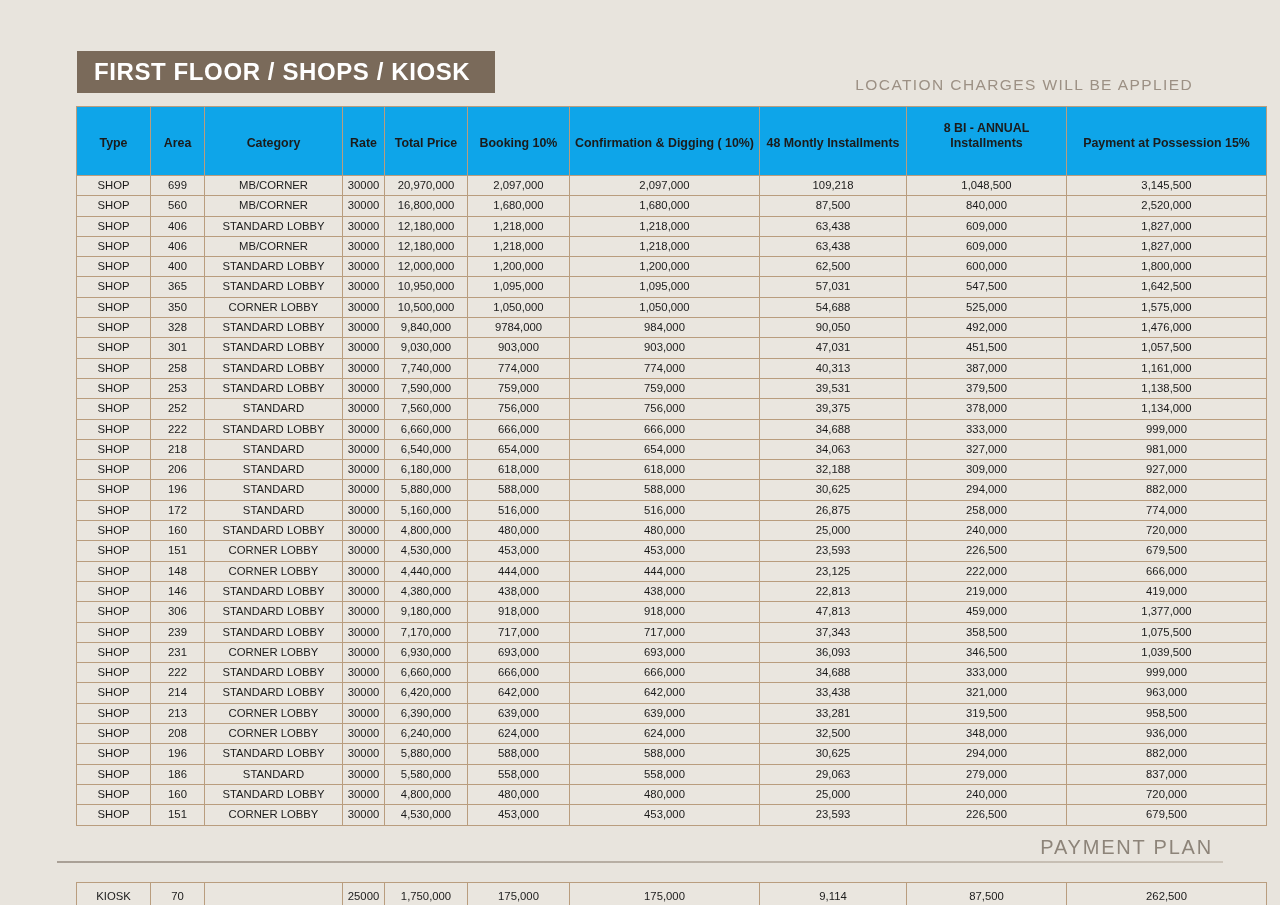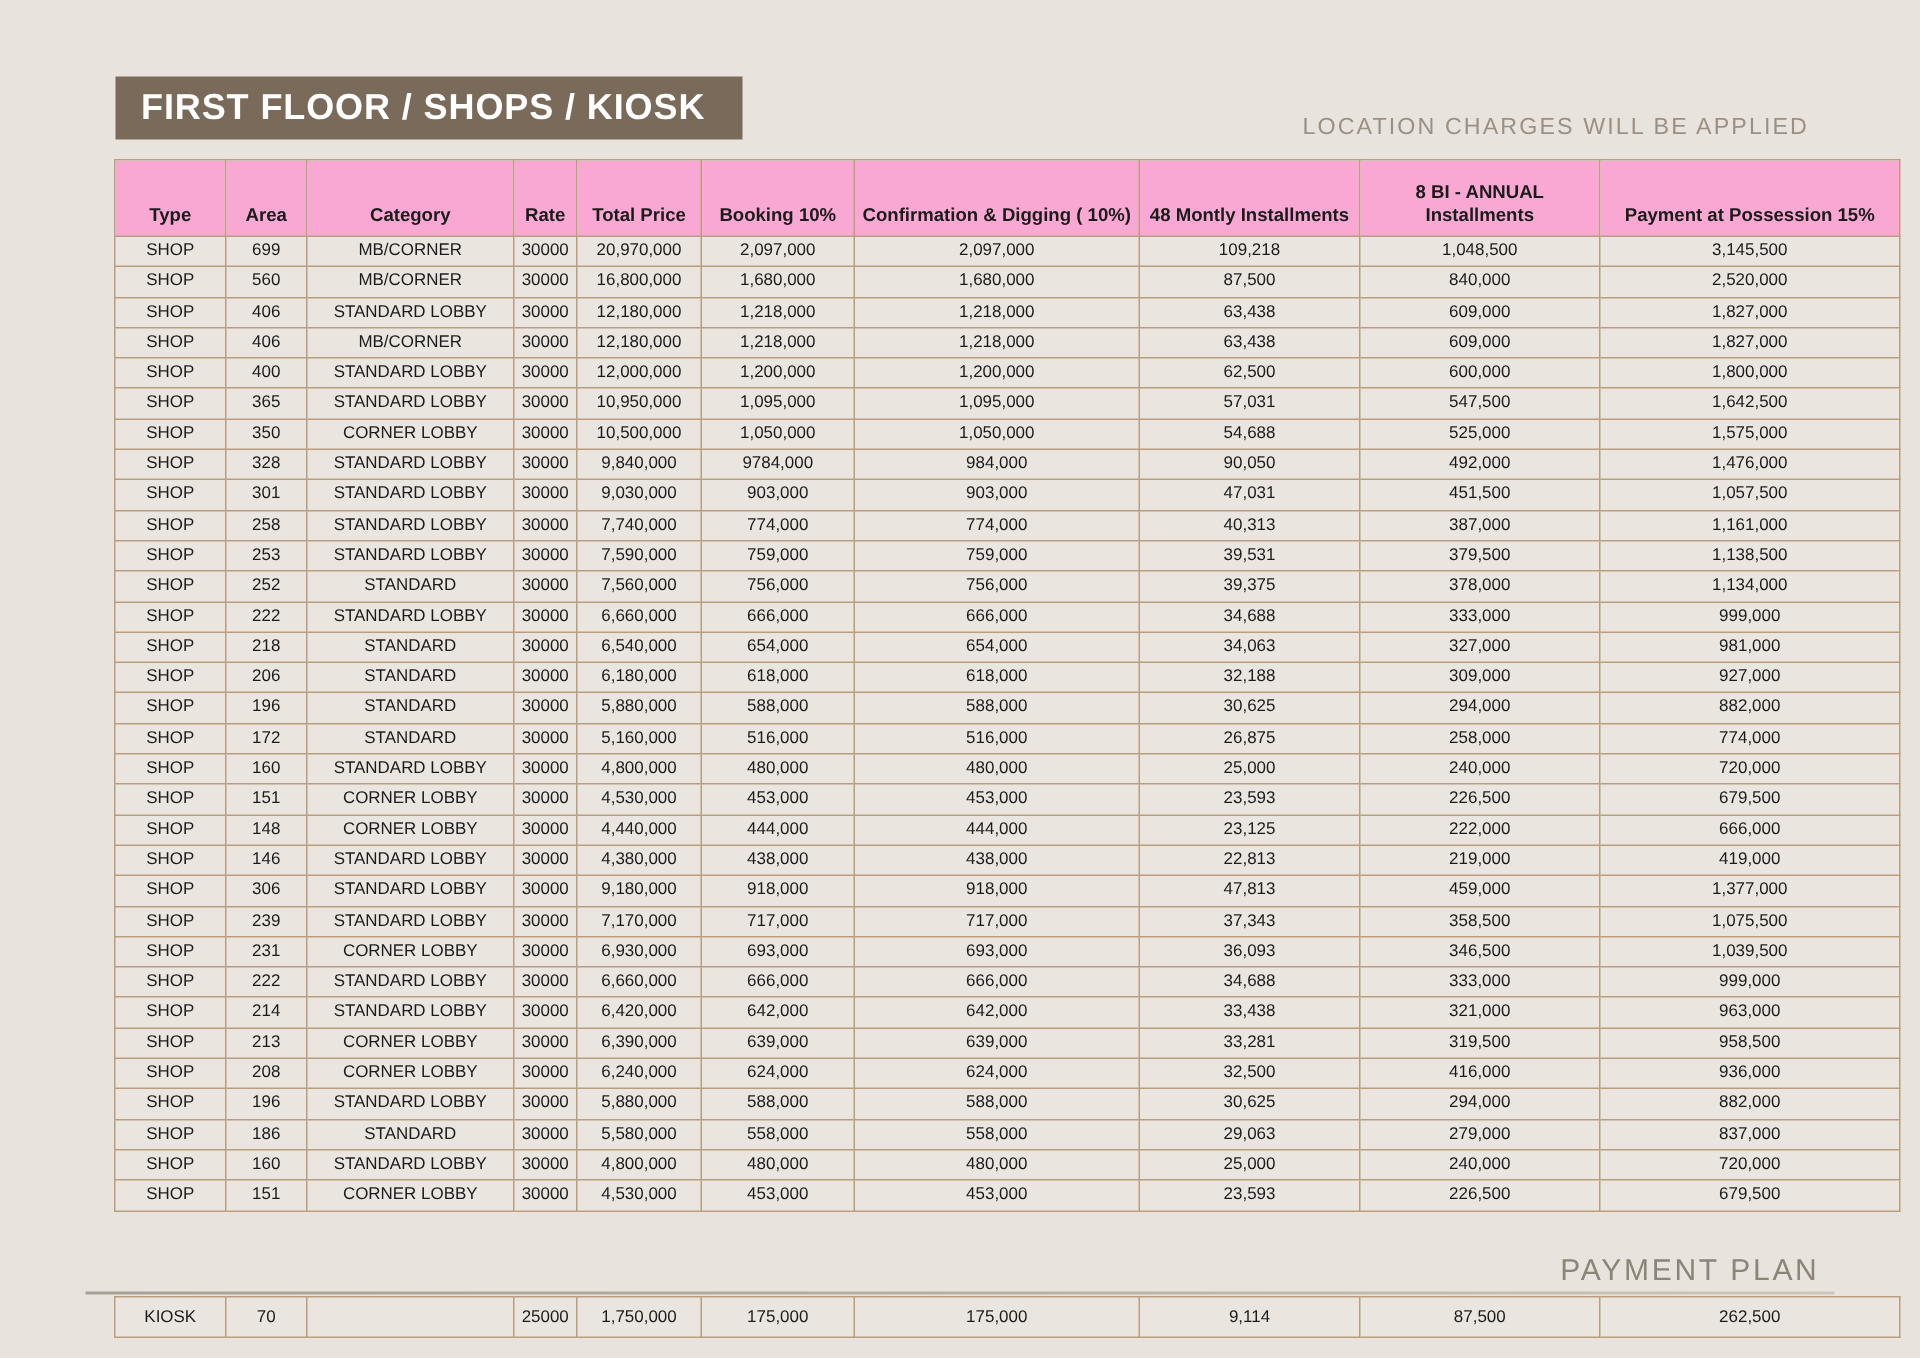--- a/index.html
+++ b/index.html
@@ -29,21 +29,21 @@
   #header-title {
     color: #ffffff;
     font-size: 24px;
     font-weight: bold;
     letter-spacing: 0.6px;
     padding-left: 17px;
     font-family: "Liberation Sans", sans-serif;
   }
   #location-note {
     position: absolute;
-    right: 74px;
+    right: 87px;
     top: 76px;
     color: #9c9084;
     font-size: 15.5px;
     letter-spacing: 1.4px;
     font-family: "Liberation Sans", sans-serif;
     white-space: nowrap;
   }
 
   
   #table-wrap {
@@ -69,22 +69,22 @@
     font-family: "Liberation Sans", sans-serif;
     overflow: hidden;
     white-space: nowrap;
   }
   table.plan thead th {
     font-weight: bold;
     font-size: 12.4px;
     height: 44px;
     line-height: 15px;
     vertical-align: bottom;
-    padding-bottom: 6px;
-    background: #f9a8d4;
+    padding-bottom: 24px;
+    background: #0ea5e9;
   }
   th.two-line {
     vertical-align: middle;
     padding-bottom: 0;
   }
   th.small-head {
     font-size: 10.6px;
   }
   
   col.c-type   { width: 74px; }
@@ -519,21 +519,21 @@
         </tr>
         <tr>
           <td>SHOP</td>
           <td>208</td>
           <td>CORNER LOBBY</td>
           <td>30000</td>
           <td>6,240,000</td>
           <td class="num-book">624,000</td>
           <td>624,000</td>
           <td class="num-m48">32,500</td>
-          <td>416,000</td>
+          <td>348,000</td>
           <td>936,000</td>
         </tr>
         <tr>
           <td>SHOP</td>
           <td>196</td>
           <td>STANDARD LOBBY</td>
           <td>30000</td>
           <td>5,880,000</td>
           <td class="num-book">588,000</td>
           <td>588,000</td>

